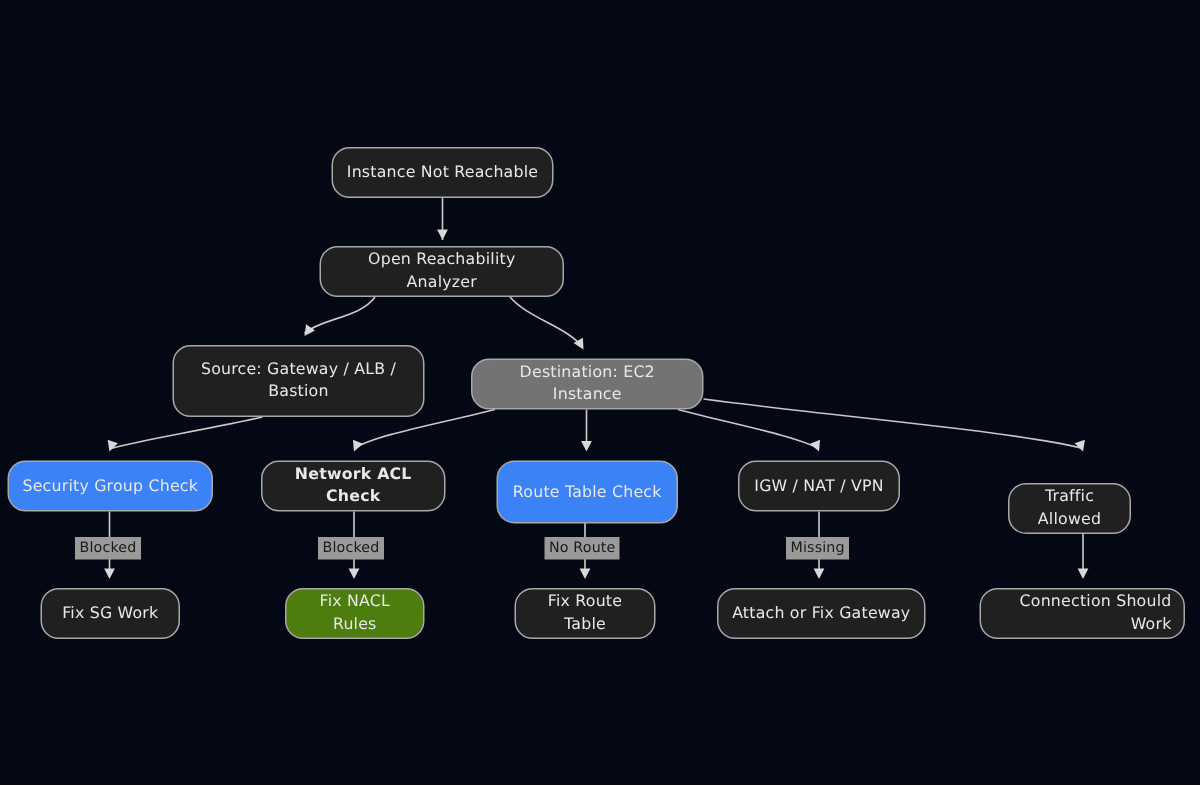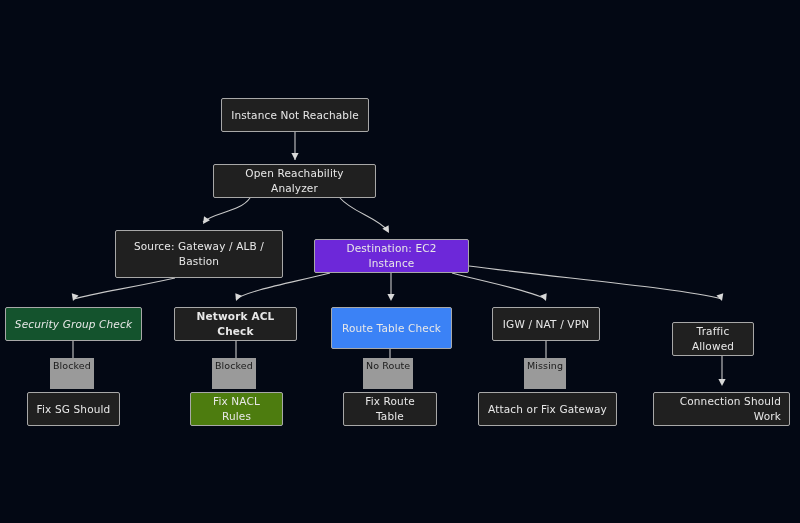--- a/index.html
+++ b/index.html
@@ -30,42 +30,42 @@
   }
   .arrow-head {
     fill: #d8d8d8;
     stroke: none;
   }
   .node {
     position: absolute;
     box-sizing: border-box;
     background: #202020;
     border: 1px solid #a8a8a8;
-    border-radius: 2px;
+    border-radius: 12px;
     color: #e8e8e8;
     font-size: 10.5px;
     line-height: 15px;
     display: flex;
     align-items: center;
     justify-content: center;
     text-align: center;
     letter-spacing: 0.15px;
   }
   .node-label {
     display: block;
     padding: 0 8px;
     white-space: pre-line;
   }
   .edge-label {
     position: absolute;
     background: #9a9a9a;
     color: #1a1a1a;
     font-size: 9.5px;
     line-height: 13px;
-    padding: 1px 3px 17px 3px;
+    padding: 1px 3px 1px 3px;
     white-space: nowrap;
     letter-spacing: 0.1px;
   }
 </style>
 </head>
 <body>
 
 <div id="canvas">
   <svg id="edges" viewBox="0 0 800 523">
       <path d="M295,132 L295,160" class="edge-path" stroke="#c8c8c8"></path>
@@ -99,40 +99,40 @@
       <div class="node" style="left: 221px; top: 98px; width: 148px; height: 34px; background: rgb(32, 32, 32); border-color: rgb(168, 168, 168);">
         <span class="node-label">Instance Not Reachable</span>
       </div>
       <div class="node" style="left: 213px; top: 164px; width: 163px; height: 34px; background: rgb(32, 32, 32); border-color: rgb(168, 168, 168);">
         <span class="node-label">Open Reachability Analyzer</span>
       </div>
       <div class="node" style="left: 115px; top: 230px; width: 168px; height: 48px; background: rgb(32, 32, 32); border-color: rgb(168, 168, 168);">
         <span class="node-label">Source: Gateway / ALB /
 Bastion</span>
       </div>
-      <div class="node" style="left: 314px; top: 239px; width: 155px; height: 34px; background: #6d28d9; border-color: rgb(168, 168, 168);">
+      <div class="node" style="left: 314px; top: 239px; width: 155px; height: 34px; background: #737373; border-color: rgb(168, 168, 168);">
         <span class="node-label">Destination: EC2 Instance</span>
       </div>
-      <div class="node" style="left: 5px; top: 307px; width: 137px; height: 34px; background: #14532d; border-color: rgb(168, 168, 168); font-style: italic;">
+      <div class="node" style="left: 5px; top: 307px; width: 137px; height: 34px; background: #3b82f6; border-color: rgb(168, 168, 168);">
         <span class="node-label">Security Group Check</span>
       </div>
       <div class="node" style="left: 174px; top: 307px; width: 123px; height: 34px; background: rgb(32, 32, 32); border-color: rgb(168, 168, 168); font-weight: bold;">
         <span class="node-label">Network ACL Check</span>
       </div>
       <div class="node" style="left: 331px; top: 307px; width: 121px; height: 42px; background: #3b82f6; border-color: rgb(168, 168, 168);">
         <span class="node-label">Route Table Check</span>
       </div>
       <div class="node" style="left: 492px; top: 307px; width: 108px; height: 34px; background: rgb(32, 32, 32); border-color: rgb(168, 168, 168);">
         <span class="node-label">IGW / NAT / VPN</span>
       </div>
       <div class="node" style="left: 672px; top: 322px; width: 82px; height: 34px; background: rgb(32, 32, 32); border-color: rgb(168, 168, 168);">
         <span class="node-label">Traffic Allowed</span>
       </div>
       <div class="node" style="left: 27px; top: 392px; width: 93px; height: 34px; background: rgb(32, 32, 32); border-color: rgb(168, 168, 168);">
-        <span class="node-label">Fix SG Should</span>
+        <span class="node-label">Fix SG Work</span>
       </div>
       <div class="node" style="left: 190px; top: 392px; width: 93px; height: 34px; background: #4d7c0f; border-color: rgb(168, 168, 168);">
         <span class="node-label">Fix NACL Rules</span>
       </div>
       <div class="node" style="left: 343px; top: 392px; width: 94px; height: 34px; background: rgb(32, 32, 32); border-color: rgb(168, 168, 168);">
         <span class="node-label">Fix Route Table</span>
       </div>
       <div class="node" style="left: 478px; top: 392px; width: 139px; height: 34px; background: rgb(32, 32, 32); border-color: rgb(168, 168, 168);">
         <span class="node-label">Attach or Fix Gateway</span>
       </div>

